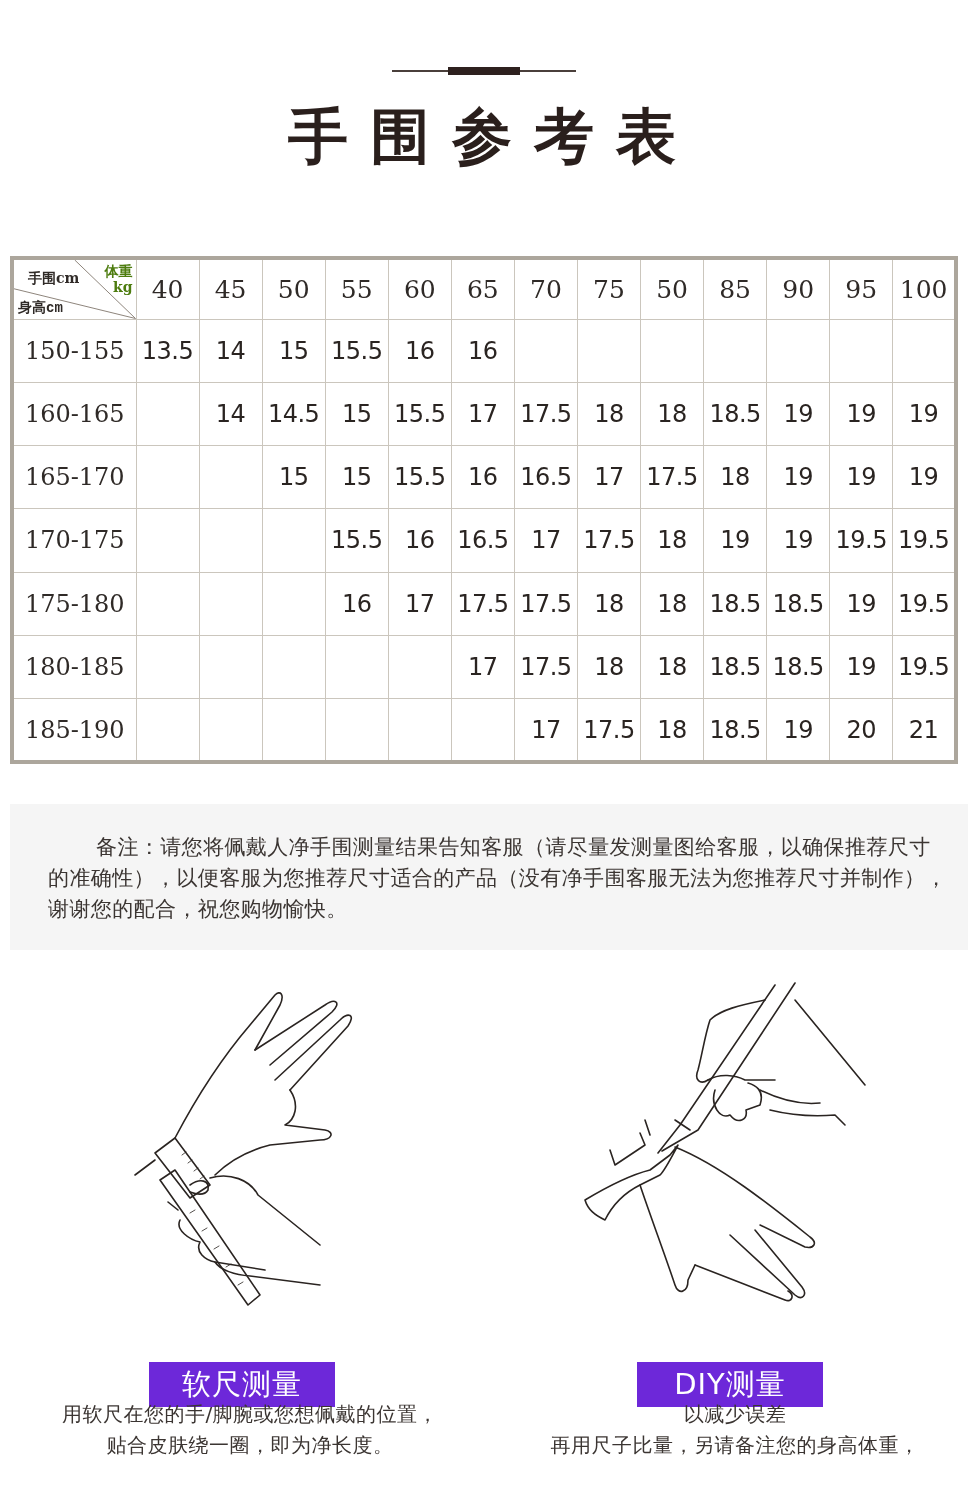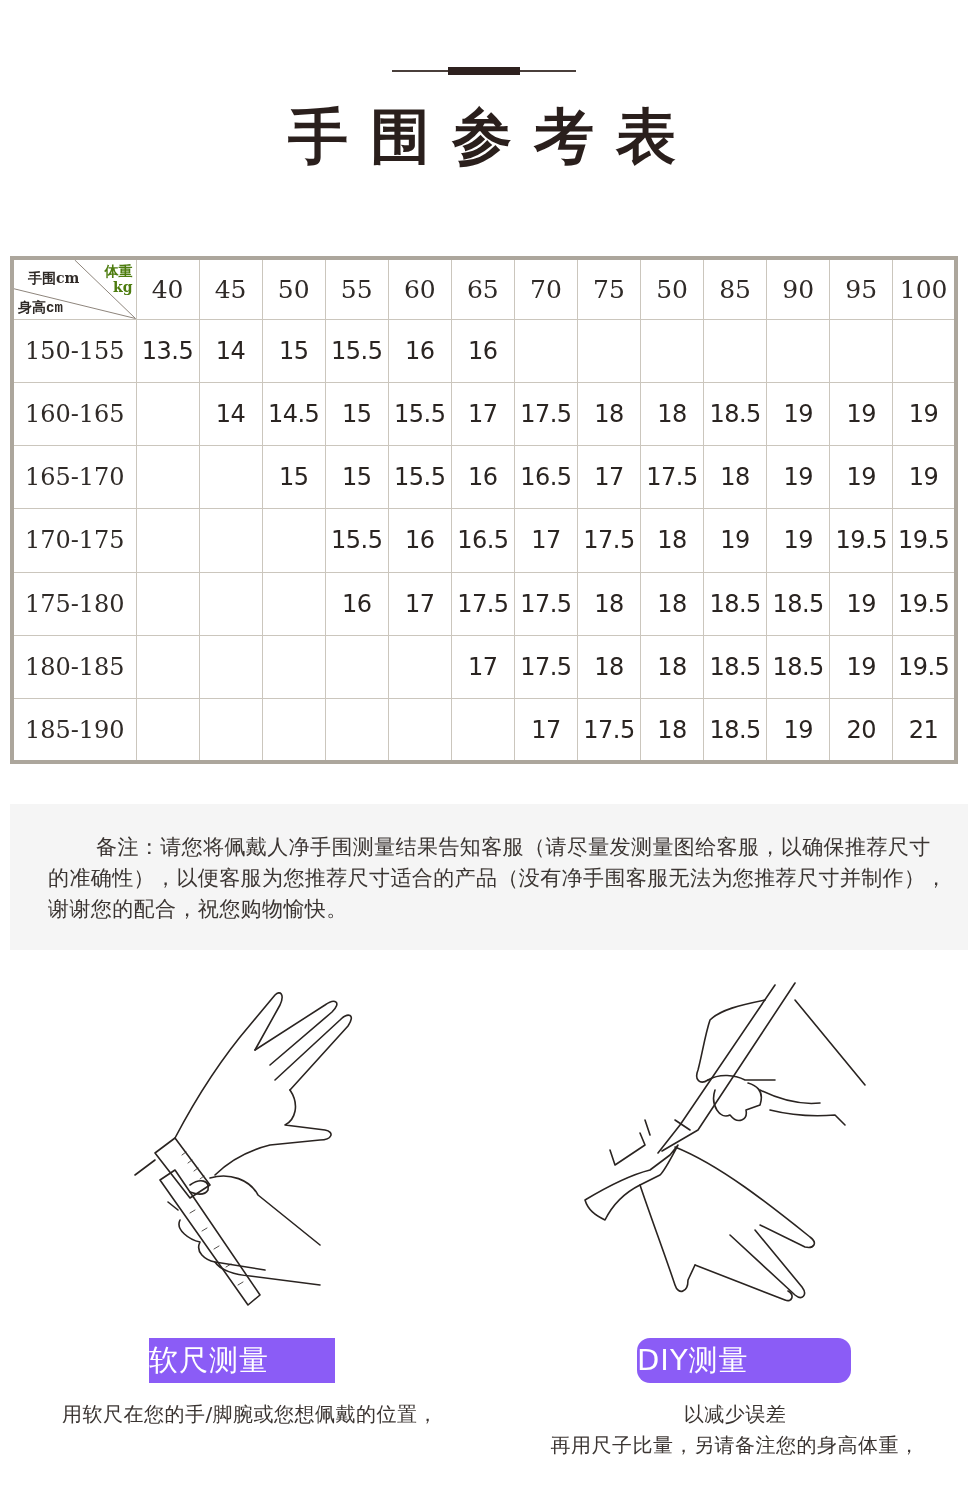--- a/index.html
+++ b/index.html
@@ -30,23 +30,23 @@
   
   .note { position: absolute; left: 10px; top: 804px; width: 968px; height: 146px; background: #f5f5f5; padding-left: 41px; }
   .note p { position: absolute; left: 38px; top: 28px; width: 900px; font-size: 21px; line-height: 31px; color: #3b3532; text-indent: 48px; letter-spacing: 0.4px; }
 
   
   .illus { position: absolute; }
   .illus svg { width: 100%; height: 100%; }
   .illus-left { left: 120px; top: 980px; width: 260px; height: 350px; }
   .illus-right { left: 570px; top: 975px; width: 310px; height: 340px; }
 
-  .badge { position: absolute; height: 45px; background: #8b5cf6; color: #ffffff; font-size: 29px; line-height: 45px; letter-spacing: 1px; }
+  .badge { position: absolute; height: 45px; background: #6d28d9; color: #ffffff; font-size: 29px; line-height: 45px; text-align: center; letter-spacing: 1px; margin-top: 24px; }
   .badge-left { left: 149px; top: 1338px; width: 186px; }
-  .badge-right { left: 637px; top: 1338px; width: 214px; border-radius: 13px; }
+  .badge-right { left: 637px; top: 1338px; width: 186px; }
 
   .caption { position: absolute; font-size: 20px; line-height: 31px; color: #3b3532; text-align: center; letter-spacing: 0.5px; }
   .caption-left { left: 30px; top: 1399px; width: 440px; }
   .caption-right { left: 520px; top: 1399px; width: 430px; }
 </style>
 </head>
 <body>
 
 <div class="title-deco">
   <div class="bar"></div>
@@ -259,19 +259,20 @@
     <path d="M70 210 C80 240 95 280 105 310 C108 320 118 318 118 305 L125 290"></path>
     <path d="M105 172 C150 190 200 230 240 262 C248 268 244 274 235 272 L190 250"></path>
     <path d="M160 260 L225 320 C232 326 238 320 232 312 L185 255"></path>
     <path d="M125 290 C150 300 190 315 215 325 C222 328 225 320 218 316"></path>
   </svg>
 </div>
 
 <div class="badge badge-left">软尺测量</div>
 <div class="caption caption-left">
   <div>用软尺在您的手/脚腕或您想佩戴的位置，</div>
+  <div>贴合皮肤绕一圈，即为净长度。</div>
 </div>
 
 <div class="badge badge-right">DIY测量</div>
 <div class="caption caption-right">
   <div>以减少误差</div>
   <div>再用尺子比量，另请备注您的身高体重，</div>
 </div>
 
 </body></html>

